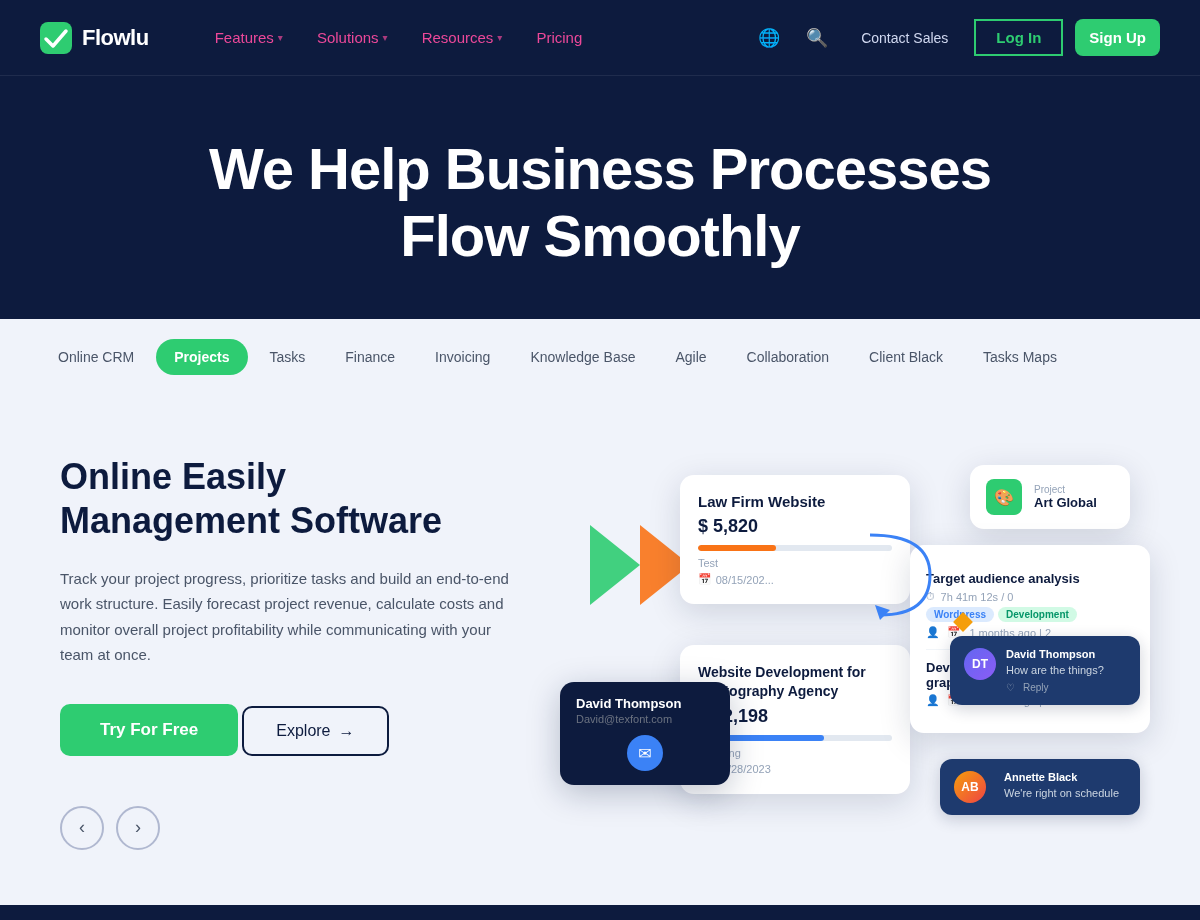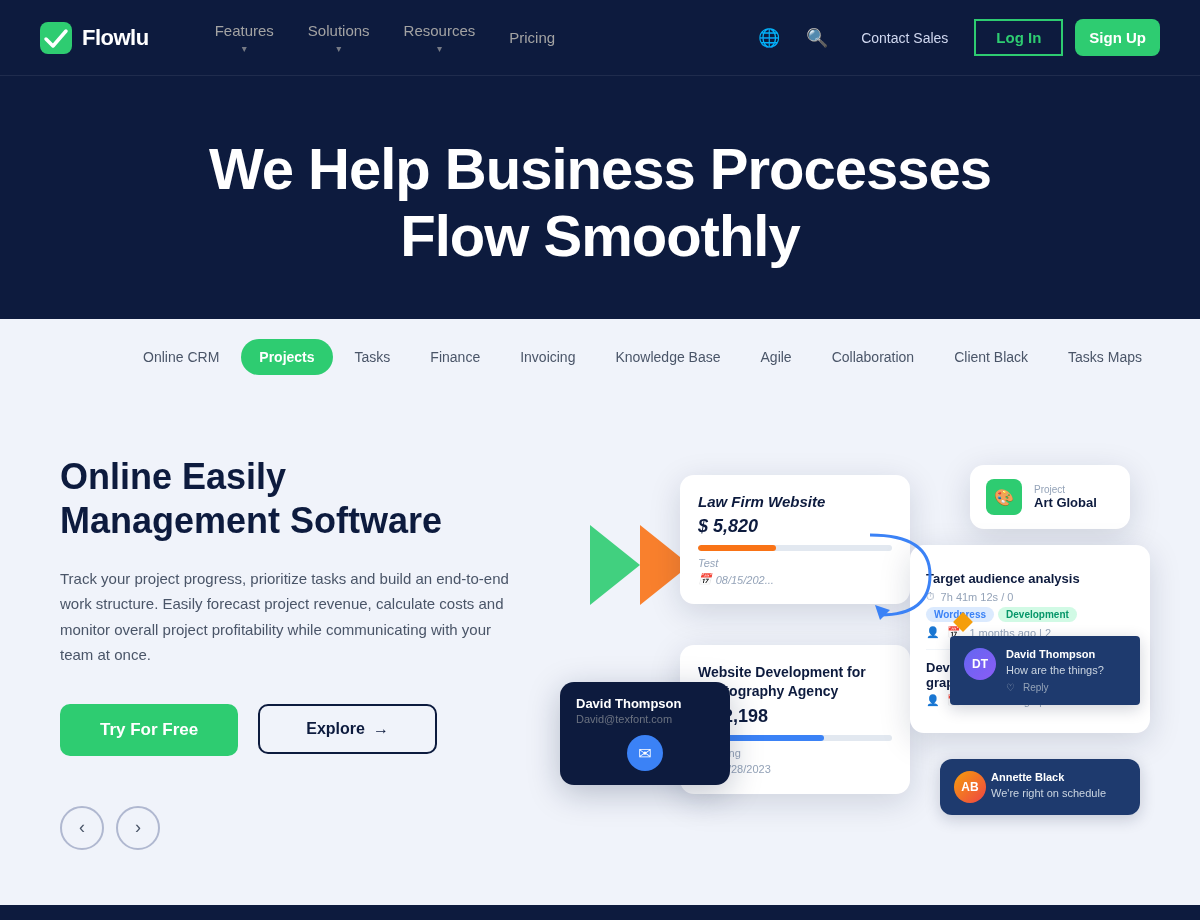--- a/index.html
+++ b/index.html
@@ -31,31 +31,30 @@
       font-weight: 700;
       letter-spacing: -0.5px;
     }
     .nav-links {
       display: flex;
       align-items: center;
       gap: 6px;
       flex: 1;
     }
     .nav-item {
-      color: #a3a3a3;
+      color: #ec4899;
       font-size: 15px;
       font-weight: 500;
       padding: 8px 14px;
       border-radius: 6px;
       cursor: pointer;
       display: flex;
       align-items: center;
       gap: 4px;
       white-space: nowrap;
-      flex-direction: column;
     }
     .chevron {
       font-size: 10px;
       opacity: 0.7;
     }
     .nav-right {
       display: flex;
       align-items: center;
       gap: 12px;
       margin-left: auto;
@@ -118,21 +117,20 @@
 
     
     .tabs-bar {
       background: #f0f3fa;
       padding: 0 40px;
       display: flex;
       align-items: center;
       gap: 4px;
       height: 76px;
       overflow-x: auto;
-      justify-content: flex-end;
     }
     .tab-item {
       padding: 10px 18px;
       border-radius: 24px;
       font-size: 14px;
       font-weight: 500;
       color: #4a5568;
       cursor: pointer;
       white-space: nowrap;
       flex-shrink: 0;
@@ -166,41 +164,41 @@
       margin-bottom: 24px;
     }
     .left-panel p {
       color: #4a5568;
       font-size: 15px;
       line-height: 1.7;
       margin-bottom: 36px;
     }
     .btn-row {
       display: flex;
-      align-items: flex-start;
-      gap: 20px;
+      align-items: flex-end;
+      gap: 4px;
     }
     .btn-try {
       background: #2ecc71;
       color: #fff;
       border: none;
       padding: 16px 40px;
       border-radius: 10px;
       font-size: 17px;
       font-weight: 700;
       cursor: pointer;
     }
     .btn-explore {
       background: transparent;
       color: #0d1b3e;
       border: 2px solid #0d1b3e;
-      padding: 14px 46px;
+      padding: 14px 32px;
       border-radius: 10px;
       font-size: 16px;
-      font-weight: 700;
+      font-weight: 400;
       cursor: pointer;
       display: flex;
       align-items: center;
       gap: 8px;
     }
     .carousel-btns {
       display: flex;
       gap: 12px;
       margin-top: 50px;
     }
@@ -244,21 +242,20 @@
     
     .card-main {
       position: absolute;
       left: 100px;
       top: 30px;
       width: 230px;
       background: #fff;
       border-radius: 14px;
       padding: 18px;
       box-shadow: 0 8px 32px rgba(13,27,62,0.15);
-      font-style: italic;
     }
     .card-main .project-name {
       font-size: 15px;
       font-weight: 700;
       color: #0d1b3e;
       margin-bottom: 6px;
     }
     .card-main .amount {
       font-size: 18px;
       font-weight: 700;
@@ -373,37 +370,37 @@
     .tag-dev { background: #d1fae5; color: #059669; }
     .task-footer { font-size: 11px; color: #94a3b8; display: flex; align-items: center; gap: 8px; margin-top: 4px; }
 
     
     .chat-david {
       position: absolute;
       right: 0;
       bottom: 160px;
       width: 190px;
       background: #1e3a6e;
-      border-radius: 4px;
+      border-radius: 12px;
       padding: 12px 14px;
       display: flex;
       gap: 10px;
       align-items: flex-start;
       box-shadow: 0 4px 16px rgba(13,27,62,0.2);
     }
     .chat-annette {
       position: absolute;
       right: 0;
       bottom: 50px;
       width: 200px;
       background: #1e3a6e;
       border-radius: 12px;
       padding: 12px 14px;
       display: flex;
-      gap: 5px;
+      gap: 18px;
       align-items: flex-start;
       box-shadow: 0 4px 16px rgba(13,27,62,0.2);
     }
     .chat-avatar {
       width: 32px;
       height: 32px;
       border-radius: 50%;
       background: linear-gradient(135deg, #6366f1, #8b5cf6);
       flex-shrink: 0;
       display: flex;

